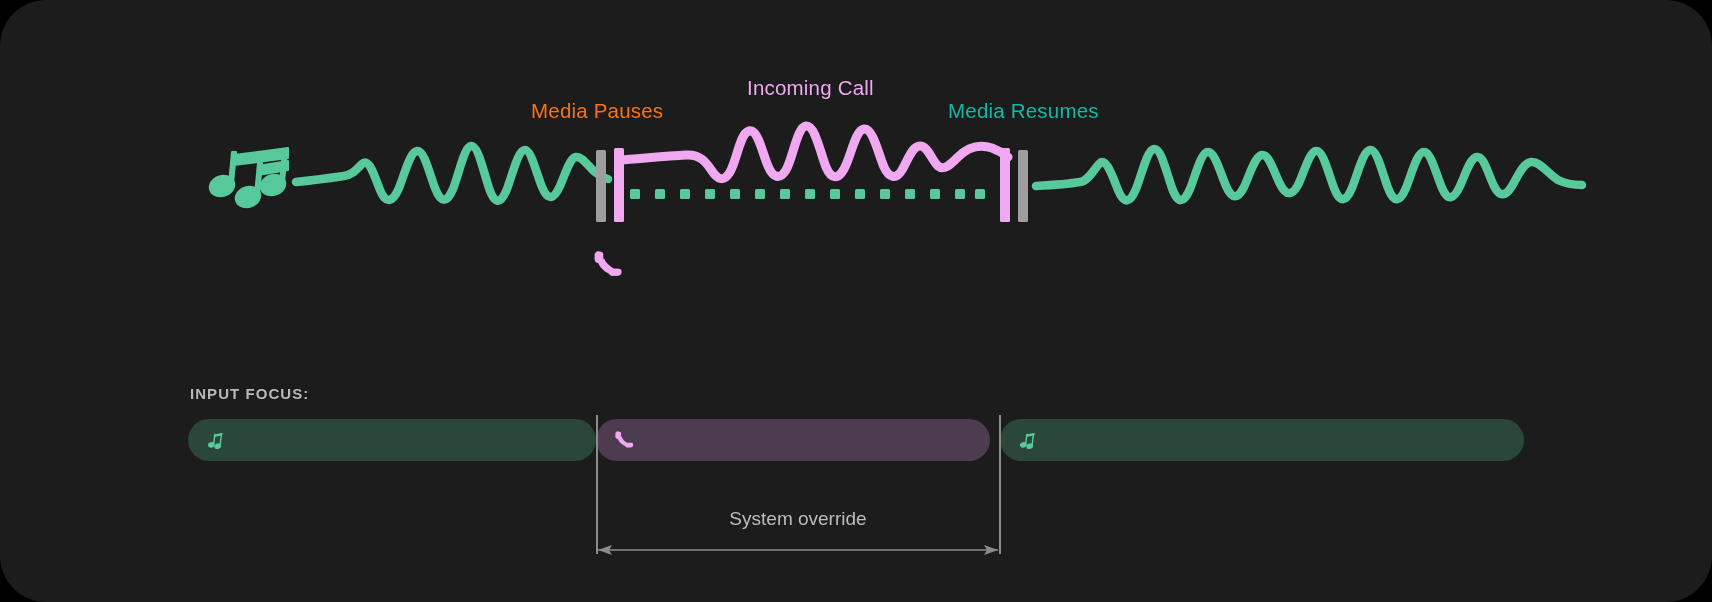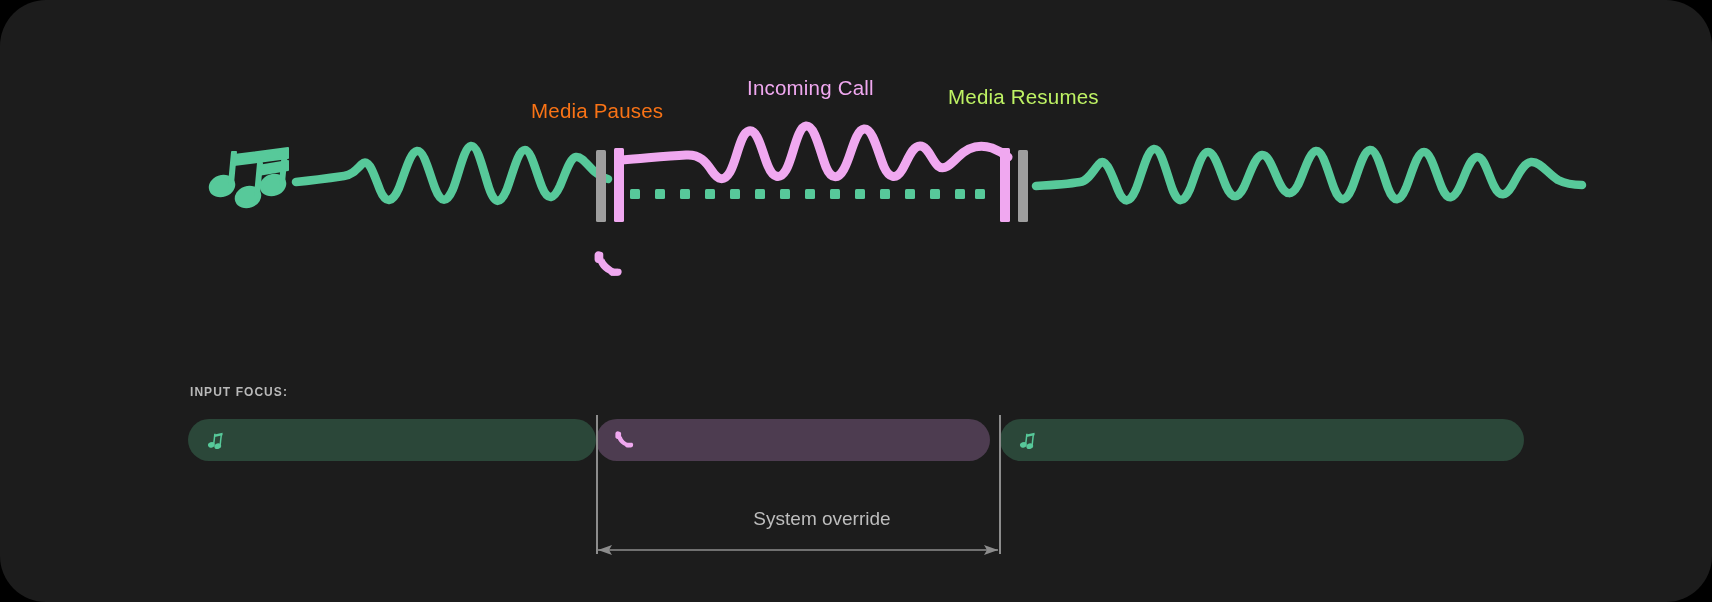--- a/index.html
+++ b/index.html
@@ -44,22 +44,22 @@
     letter-spacing: 0.2px;
     font-weight: 400;
   }
   #label-pauses {
     left: 531px;
     top: 99px;
     color: #f97316;
   }
   #label-resumes {
     left: 948px;
-    top: 85px;
-    color: #bef264;
+    top: 99px;
+    color: #14b8a6;
   }
   #label-call {
     left: 747px;
     top: 76px;
     color: #f0a8f0;
     font-weight: 500;
     font-size: 20.5px;
     text-align: right;
   }
 
@@ -68,21 +68,21 @@
     position: absolute;
     left: 0;
     top: 330px;
     width: 1712px;
     height: 272px;
   }
   #focus-caption {
     position: absolute;
     left: 190px;
     top: 55px;
-    font-size: 12px;
+    font-size: 15px;
     font-weight: 700;
     letter-spacing: 1.05px;
     color: #b9b9b9;
   }
 
   .focus-bar {
     position: absolute;
     top: 89px;
     height: 42px;
     border-radius: 21px;
@@ -122,21 +122,20 @@
   #divider-right { left: 999px; }
 
   #override-label {
     position: absolute;
     left: 596px;
     top: 178px;
     width: 404px;
     text-align: center;
     font-size: 19px;
     color: #bdbdbd;
-    padding-left: 24px;
   }
 
   #override-arrow {
     position: absolute;
     left: 596px;
     top: 212px;
     width: 404px;
     height: 16px;
   }
 </style>

